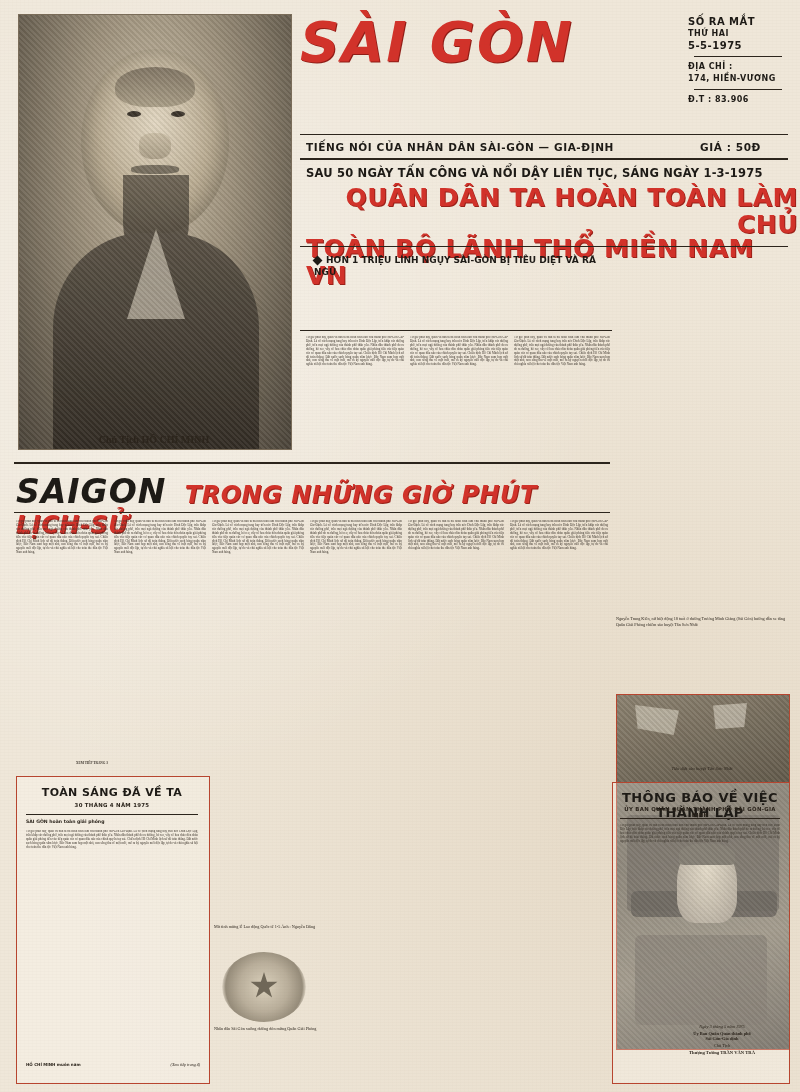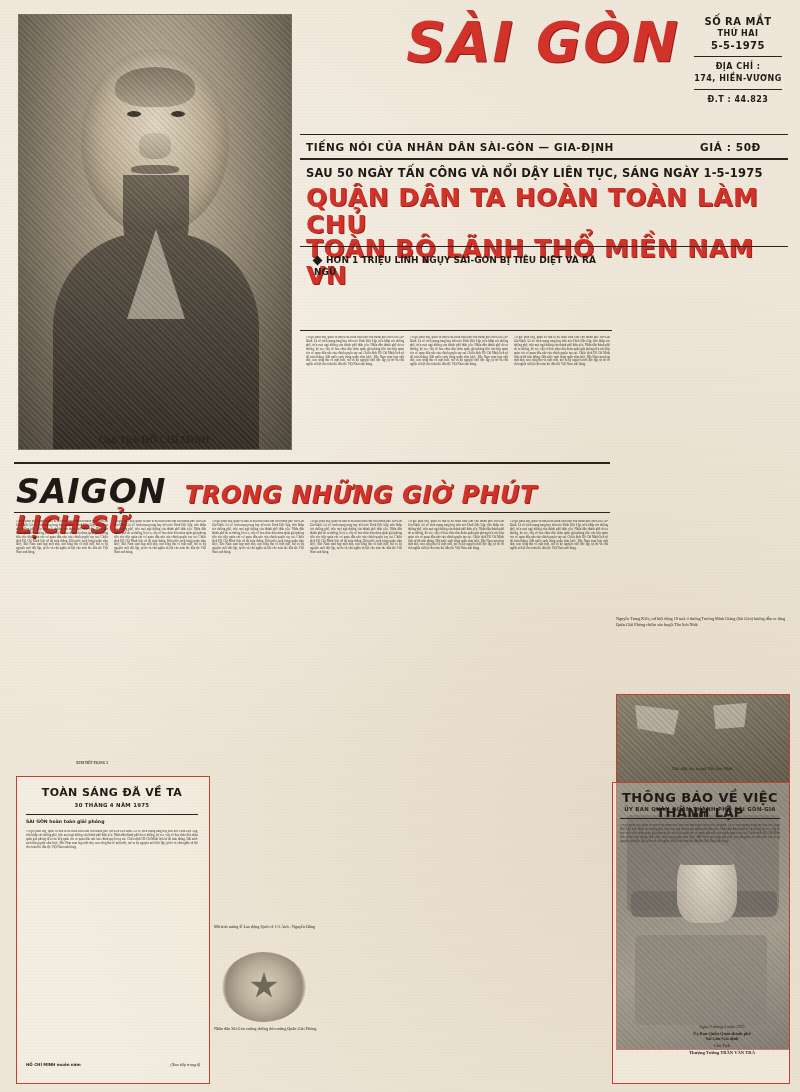--- a/index.html
+++ b/index.html
@@ -20,21 +20,21 @@
   .photo{background:#6d6253;position:relative;overflow:hidden;}
   .photo.grain:after{content:"";position:absolute;inset:0;
         background-image:repeating-linear-gradient(45deg, rgba(255,255,255,.06) 0 2px, rgba(0,0,0,.06) 2px 4px);}
   
   #masthead-title{font-family:"DejaVu Sans",sans-serif;font-weight:bold;font-style:italic;
       color:#d2322a;letter-spacing:2px;}
   .mast1{font-size:55px;line-height:52px;text-shadow:1px 1px 0 #8f1c16;}
   .mast2{font-size:44px;line-height:44px;text-shadow:1px 1px 0 #8f1c16;}
   .slogan{font-size:10.5px;font-weight:bold;letter-spacing:.6px;color:#1d1a16;
       font-family:"DejaVu Sans",sans-serif;}
-  .issuebox{font-family:"DejaVu Sans",sans-serif;color:#1d1a16;text-align:center;}
+  .issuebox{font-family:"DejaVu Sans",sans-serif;color:#1d1a16;}
   .issuebox div{font-size:8px;font-weight:bold;line-height:12px;letter-spacing:.5px;}
   .issuebox .big{font-size:10px;}
   
   .kicker{font-size:11.5px;font-weight:bold;color:#1d1a16;font-family:"DejaVu Sans",sans-serif;letter-spacing:.2px;}
   .bighead{font-family:"DejaVu Sans",sans-serif;font-weight:bold;color:#d2322a;font-size:25px;
       line-height:27px;letter-spacing:.5px;text-shadow:1px 1px 0 #9b2018;}
   .bullet{font-size:9px;font-weight:bold;color:#1d1a16;font-family:"DejaVu Sans",sans-serif;line-height:12px;}
   .dot{display:inline-block;width:7px;height:7px;background:#1d1a16;
        transform:rotate(45deg);margin-right:5px;vertical-align:middle;}
   
@@ -71,42 +71,42 @@
     <div class="abs" style="left:112px;top:150px;width:48px;height:9px;border-radius:40%;background:#4a4339;opacity:.65;"></div>
     <div class="abs" style="left:104px;top:160px;width:66px;height:92px;border-radius:0 0 48% 48%;
         background:linear-gradient(#5e5649,#40392f);opacity:.85;"></div>
     <div class="abs" style="left:34px;top:218px;width:206px;height:216px;border-radius:44% 44% 0 0;
         background:linear-gradient(#5a5246,#322c24);"></div>
     <div class="abs" style="left:108px;top:214px;width:58px;height:90px;background:#e6ddcb;opacity:.55;
         clip-path:polygon(50% 0,100% 100%,0 100%);"></div>
   </div>
   <div class="abs caption" style="left:18px;top:437px;width:272px;font-size:10px;font-weight:bold;font-style:normal;">Chủ Tịch HỒ CHÍ MINH</div>
 
-  <div class="abs" id="masthead-title" style="left:300px;top:16px;width:380px;text-align:right;">
+  <div class="abs" id="masthead-title" style="left:300px;top:16px;width:380px;text-align:left;">
     <div class="mast1">SÀI GÒN</div>
   </div>
 
   <div class="abs issuebox" style="left:688px;top:16px;width:100px;">
     <div class="big">SỐ RA MẮT</div>
     <div>THỨ HAI</div>
     <div class="big">5-5-1975</div>
     <div class="rule" style="height:1px;margin:4px 6px;"></div>
     <div>ĐỊA CHỈ :</div>
     <div>174, HIỀN-VƯƠNG</div>
     <div class="rule" style="height:1px;margin:4px 6px;"></div>
-    <div>Đ.T : 44.823</div>
+    <div>Đ.T : 83.906</div>
   </div>
 
   <div class="abs rule" style="left:300px;top:134px;width:488px;height:1.4px;"></div>
   <div class="abs slogan" style="left:306px;top:141px;">TIẾNG NÓI CỦA NHÂN DÂN SÀI-GÒN — GIA-ĐỊNH</div>
   <div class="abs slogan" style="left:700px;top:141px;">GIÁ : 50Đ</div>
   <div class="abs rule" style="left:300px;top:158px;width:488px;height:2.4px;"></div>
 
-  <div class="abs kicker" style="left:306px;top:166px;width:484px;">SAU 50 NGÀY TẤN CÔNG VÀ NỔI DẬY LIÊN TỤC, SÁNG NGÀY 1-5-1975</div>
-  <div class="abs bighead" style="left:306px;top:184px;width:492px;">QUÂN DÂN TA HOÀN TOÀN LÀM CHỦ</div>
+  <div class="abs kicker" style="left:306px;top:166px;width:484px;">SAU 50 NGÀY TẤN CÔNG VÀ NỔI DẬY LIÊN TỤC, SÁNG NGÀY 1-3-1975</div>
+  <div class="abs bighead" style="left:306px;top:184px;width:492px;text-align:right;">QUÂN DÂN TA HOÀN TOÀN LÀM CHỦ</div>
   <div class="abs bighead" style="left:306px;top:213px;width:492px;margin-top:22px;">TOÀN BỘ LÃNH THỔ MIỀN NAM VN</div>
   <div class="abs rule" style="left:300px;top:246px;width:488px;height:1.2px;"></div>
 
   <div class="abs" style="left:314px;top:254px;width:294px;">
     <div class="bullet" style="margin-bottom:4px;">
       <span class="dot"></span><span>HƠN 1 TRIỆU LÍNH NGỤY SÀI-GÒN BỊ TIÊU DIỆT VÀ RÃ NGŨ</span>
     </div>
   </div>
   <div class="abs rule" style="left:300px;top:330px;width:312px;height:1px;"></div>
 

